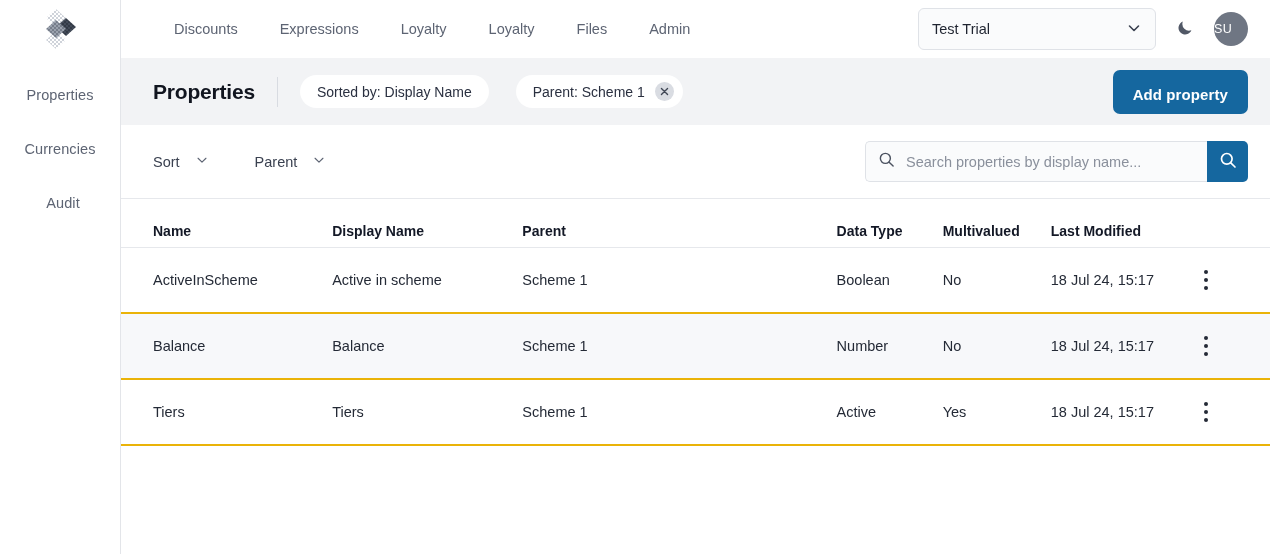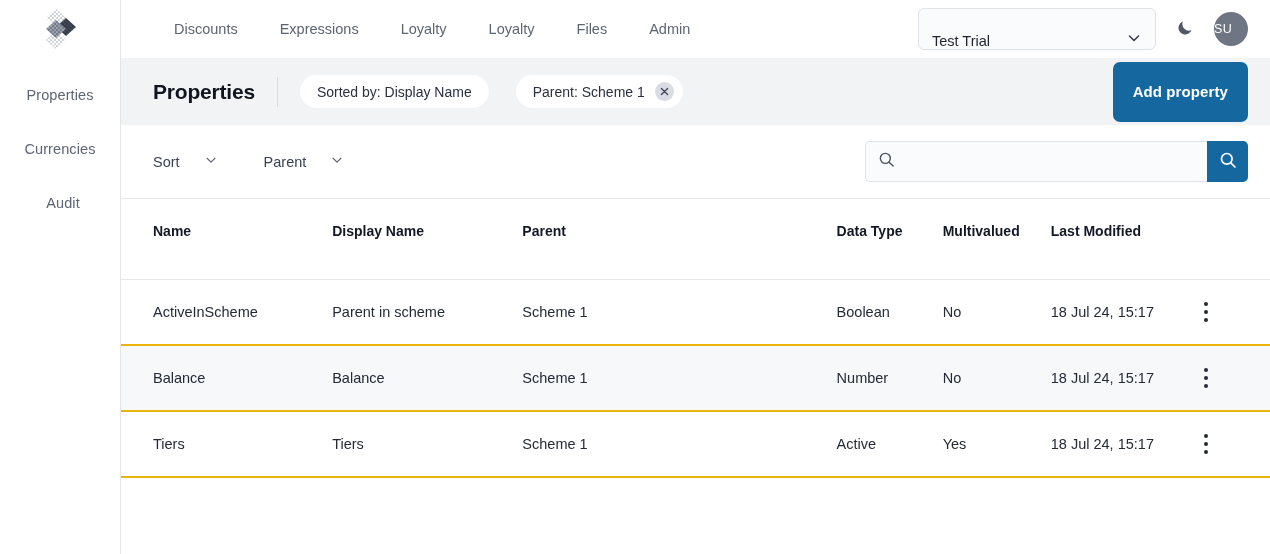--- a/index.html
+++ b/index.html
@@ -39,21 +39,21 @@
     height: 58px; background: #fff; display: flex; align-items: center;
     padding: 0 22px 0 32px; gap: 10px;
   }
   .nav-links { display: flex; align-items: center; gap: 0; }
   .nav-link {
     font-size: 14.5px; color: #5d6473; padding: 0 21px; cursor: pointer; white-space: nowrap;
   }
   .nav-right { margin-left: auto; display: flex; align-items: center; gap: 14px; }
   .tenant-select {
     width: 238px; height: 42px; border: 1px solid #dfe2e7; border-radius: 6px;
-    background: #fafbfc; display: flex; align-items: flex-end; padding: 0 13px;
+    background: #fafbfc; display: flex; align-items: center; padding: 0 13px;
     font-size: 14.5px; color: #1f2430; cursor: pointer;
   }
   .tenant-select .chev { margin-left: auto; }
   .moon-btn {
     width: 30px; height: 30px; display: flex; align-items: center; justify-content: center;
     cursor: pointer;
   }
   .avatar {
     width: 34px; height: 34px; border-radius: 50%; background: #6f7683;
     color: #fff; font-size: 12.5px; display: flex; align-items: center; justify-content: flex-start;
@@ -71,32 +71,32 @@
   .chip {
     height: 33px; background: #fff; border-radius: 17px; display: flex; align-items: center;
     padding: 0 17px; font-size: 14px; color: #2a3040; white-space: nowrap; cursor: pointer;
   }
   .chip.removable { padding-right: 9px; gap: 10px; }
   .chip-x {
     width: 19px; height: 19px; border-radius: 50%; background: #d9dce2;
     display: flex; align-items: center; justify-content: center; cursor: pointer;
   }
   .add-btn {
-    margin-left: auto; height: 60px; background: #15679f; color: #fff;
+    margin-left: auto; height: 44px; background: #15679f; color: #fff;
     border: none; border-radius: 7px; padding: 16px 20px; font-size: 15px; font-weight: bold;
     font-family: "Liberation Sans", sans-serif; cursor: pointer; letter-spacing: .1px;
   }
 
   
   .toolbar {
     height: 74px; background: #fff; display: flex; align-items: center;
     padding: 0 22px 0 32px; border-bottom: 1px solid #e6e8ec;
   }
   .filter-btn {
-    display: flex; align-items: center; gap: 24px; font-size: 14.5px; color: #3a4150;
+    display: flex; align-items: center; gap: 15px; font-size: 14.5px; color: #3a4150;
     padding: 0 18px 0 0; margin-right: 28px; cursor: pointer;
   }
   .search-wrap { margin-left: auto; display: flex; align-items: stretch; }
   .search-box {
     width: 342px; height: 41px; border: 1px solid #dfe2e7; border-right: none;
     border-radius: 5px 0 0 5px; background: #fafbfc; display: flex; align-items: center;
     padding: 0 12px; gap: 11px;
   }
   .search-input {
     border: none; outline: none; background: transparent; flex: 1;
@@ -106,21 +106,21 @@
   .search-btn {
     width: 41px; height: 41px; background: #15679f; border: none; border-radius: 0 5px 5px 0;
     display: flex; align-items: center; justify-content: center; cursor: pointer;
   }
 
   
   .table-area { flex: 1; background: #fff; overflow: hidden; padding-left: 0; }
   .tbl { width: 100%; border-collapse: collapse; table-layout: fixed; }
   .tbl th {
     text-align: left; font-size: 14px; font-weight: bold; color: #131826;
-    padding: 22px 10px 38px 0; vertical-align: top; line-height: 1.45;
+    padding: 22px 10px 6px 0; vertical-align: top; line-height: 1.45;
     border-bottom: 1px solid #e6e8ec;
   }
   .tbl td {
     font-size: 14.5px; color: #242a36; padding: 22px 10px 22px 0;
     border-bottom: 2px solid #eab308; vertical-align: middle;
   }
   .tbl tr.alt td { background: #f7f8fa; }
   .pad-first { padding-left: 32px !important; }
   .col-name { width: 211px; }
   .col-display { width: 190px; }
@@ -251,20 +251,21 @@
         </span>
       </div>
       <div class="search-wrap">
         <div class="search-box">
           <span>
             <svg width="17" height="17" viewBox="0 0 18 18" fill="none">
               <circle cx="7.8" cy="7.8" r="5.3" stroke="#4b5260" stroke-width="1.5"></circle>
               <path d="M11.8 11.8 L16 16" stroke="#4b5260" stroke-width="1.5" stroke-linecap="round"></path>
             </svg>
           </span>
+          <input class="search-input" type="text" placeholder="Search properties by display name..." style="">
         </div>
         <button class="search-btn">
           <span>
             <svg width="18" height="18" viewBox="0 0 18 18" fill="none">
               <circle cx="7.8" cy="7.8" r="5.3" stroke="#ffffff" stroke-width="1.7"></circle>
               <path d="M11.8 11.8 L16 16" stroke="#ffffff" stroke-width="1.7" stroke-linecap="round"></path>
             </svg>
           </span>
         </button>
       </div>
@@ -288,21 +289,21 @@
             <th>Parent</th>
             <th>Data Type</th>
             <th>Multivalued</th>
             <th class="th-mod">Last Modified</th>
             <th></th>
           </tr>
         </thead>
         <tbody>
           <tr>
             <td class="pad-first">ActiveInScheme</td>
-            <td>Parent in scheme</td>
+            <td>Active in scheme</td>
             <td>Scheme 1</td>
             <td>Boolean</td>
             <td>No</td>
             <td>18 Jul 24, 15:17</td>
             <td>
               <div class="kebab">
                   <i></i>
                   <i></i>
                   <i></i>
                 </div>

